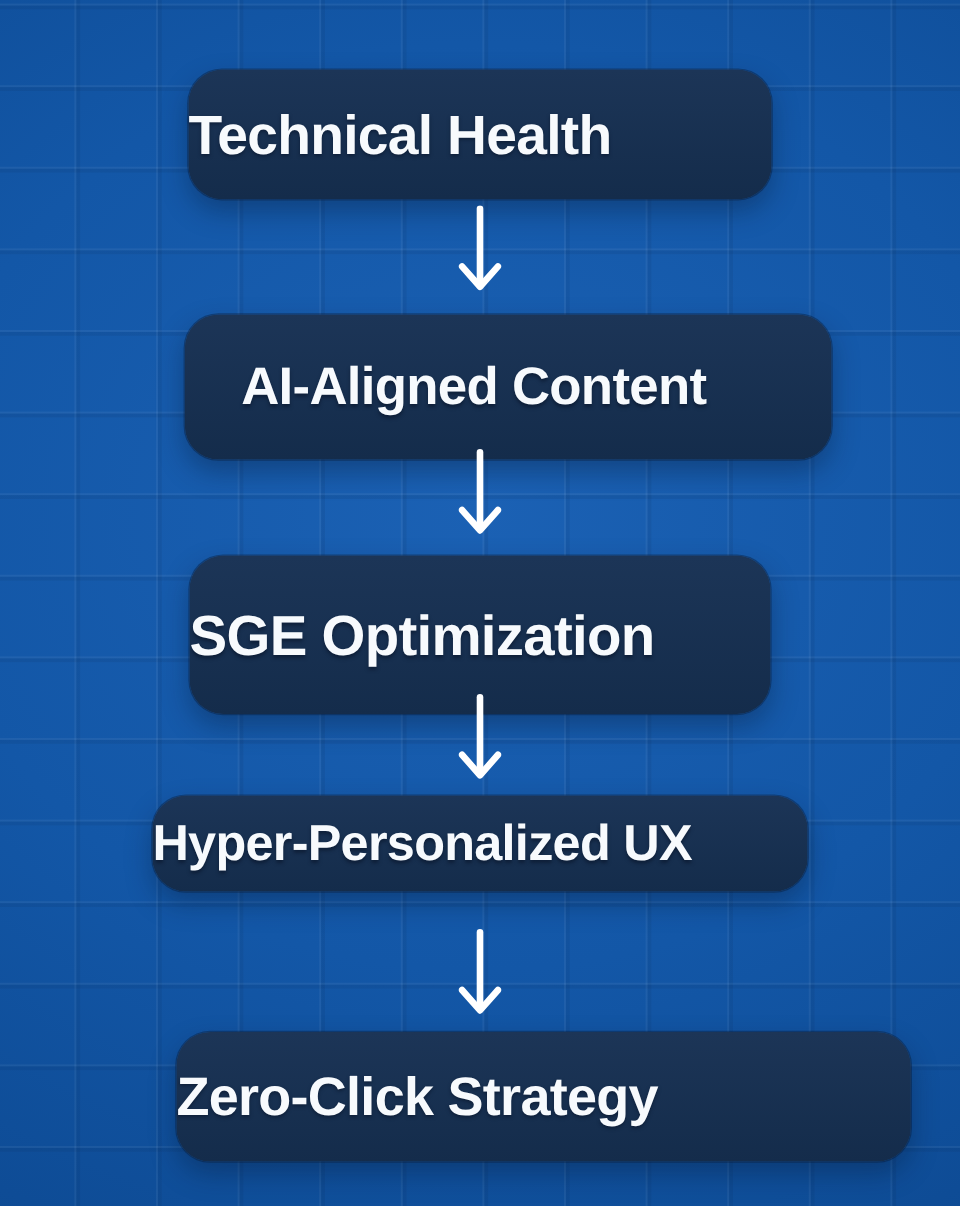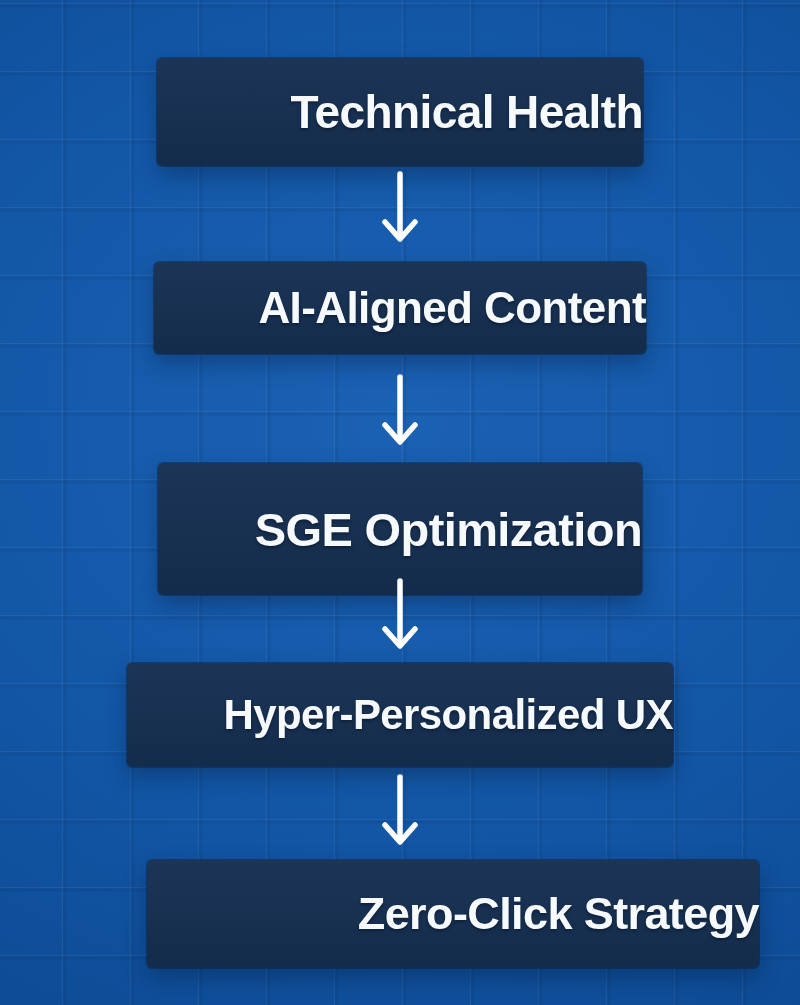--- a/index.html
+++ b/index.html
@@ -19,37 +19,37 @@
       linear-gradient(90deg, rgba(7,34,74,0.10) 3px, rgba(0,0,0,0) 3px),
       radial-gradient(120% 80% at 50% 42%, #1b61b4 0%, #1357a7 48%, #0e4c96 82%, #0b468d 100%);
     background-size: 68px 68px, 68px 68px, 68px 68px, 68px 68px, 100% 100%;
     background-position: -6px 3px, -6px 3px, -6px 4.5px, -4.5px 3px, 0 0;
   }
 
   .step {
     position: absolute;
     display: flex;
     align-items: center;
-    justify-content: flex-end;
+    justify-content: flex-start;
     background: linear-gradient(180deg, #1c3557 0%, #142c4b 100%);
-    border-radius: 5px;
+    border-radius: 28px;
     box-shadow:
       0 10px 22px rgba(5, 22, 48, 0.35),
       0 0 0 1px rgba(9, 24, 50, 0.40);
     color: #f7fafd;
     font-weight: bold;
     letter-spacing: -0.6px;
     text-shadow: 0 2px 3px rgba(7, 19, 38, 0.55);
     white-space: nowrap;
   }
 
   .s1 { left: 157px; top:  58px; width: 486px; height: 108px; font-size: 46px; }
-  .s2 { left: 154px; top: 262px; width: 492px; height: 92px; font-size: 44px; }
+  .s2 { left: 154px; top: 262px; width: 492px; height: 121px; font-size: 44px; padding-left: 47px; }
   .s3 { left: 158px; top: 463px; width: 484px; height: 132px; font-size: 47px; }
-  .s4 { left: 127px; top: 663px; width: 546px; height: 104px; font-size: 42px; }
+  .s4 { left: 127px; top: 663px; width: 546px; height: 80px; font-size: 42px; }
   .s5 { left: 147px; top: 860px; width: 612px; height: 108px; font-size: 45px; }
 
   .arrow {
     position: absolute;
     left: 382px;
     width: 36px;
     height: 74px;
   }
   .a1 { top: 171px; }
   .a2 { top: 374px; }

